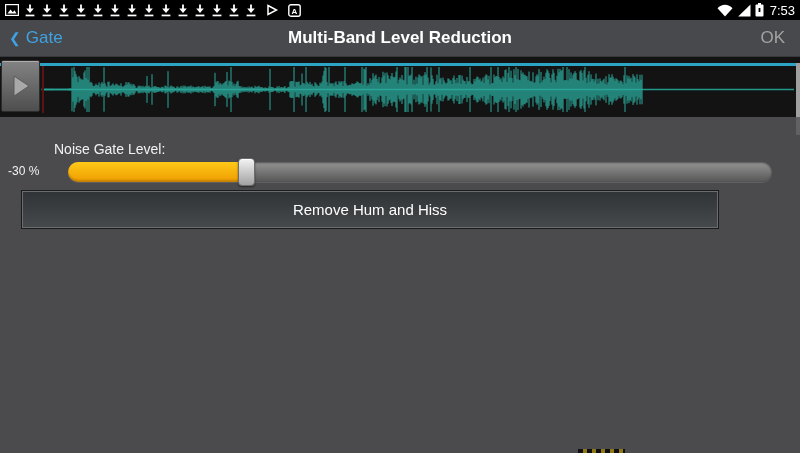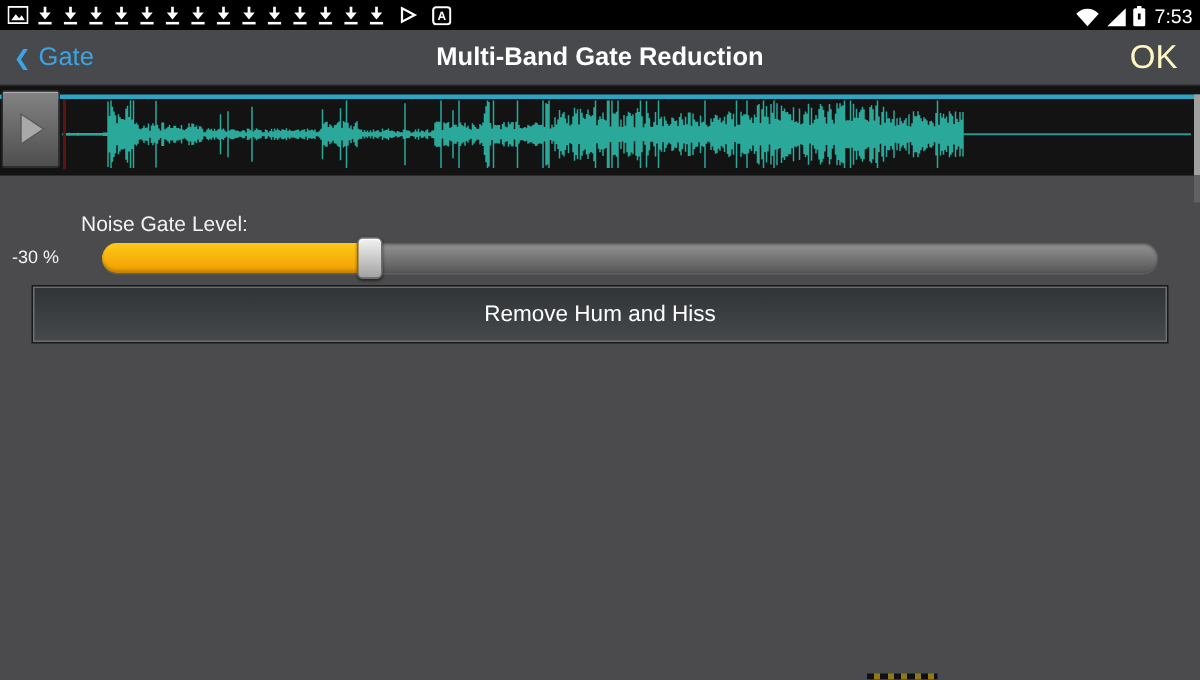--- a/index.html
+++ b/index.html
@@ -3,31 +3,31 @@
 <meta charset="utf-8">
 <style>
   * { margin:0; padding:0; box-sizing:border-box; }
   html,body { width:800px; height:453px; overflow:hidden; }
   body { background:#4b4b4d; font-family:"Liberation Sans","DejaVu Sans",sans-serif; position:relative; }
 
   
   .statusbar { position:absolute; top:0; left:0; width:800px; height:20px; background:#000;
                display:flex; align-items:center; padding:0 5px; }
   .sb-left  { display:flex; align-items:center; gap:5px; }
-  .sb-right { margin-left:auto; display:flex; align-items:flex-end; gap:4px; }
+  .sb-right { margin-left:auto; display:flex; align-items:center; gap:4px; }
   .sbi { display:block; }
   .sb-time { color:#fff; font-size:13px; padding-left:2px; }
 
   
   .header { position:absolute; top:20px; left:0; width:800px; height:37px; background:#47494c;
             border-bottom:1px solid #37393b; display:flex; align-items:center; }
   .back { color:#3fa2e2; font-size:17px; margin-left:9px; display:flex; align-items:center; gap:5px; cursor:pointer; }
   .back .chev { font-size:14px; font-weight:bold; }
   .title { position:absolute; left:0; right:0; text-align:center; color:#fff; font-size:17px; font-weight:bold; pointer-events:none; }
-  .ok { margin-left:auto; margin-right:15px; color:#fef9c3; font-size:22px; cursor:pointer; }
+  .ok { margin-left:auto; margin-right:15px; color:#a3a3a3; font-size:17px; cursor:pointer; }
 
   
   .wavestrip { position:absolute; top:57px; left:0; width:800px; height:60px; background:#131313; }
   .topline { position:absolute; top:6px; left:0; width:800px; height:3px; background:#2ea4c4; }
   #wave { position:absolute; top:9px; left:0; }
   .playhead { position:absolute; top:9px; left:42px; width:2px; height:47px; background:#5c1313; }
   .play-btn { position:absolute; top:3px; left:1px; width:39px; height:52px;
               background:linear-gradient(#838383,#4e4e4e); border:1px solid #2c2c2c; border-radius:2px;
               box-shadow:inset 0 1px 0 rgba(255,255,255,.35); display:flex; align-items:center; justify-content:center; cursor:pointer; }
   .right-strip  { position:absolute; top:6px; right:0; width:4px; height:54px; background:#a0a0a0; }
@@ -36,21 +36,21 @@
   
   .ng-label { position:absolute; top:141px; left:10px; color:#f2f2f2; font-size:14px;margin-left:44px; }
   .ng-value { position:absolute; top:164px; left:8px;  color:#f2f2f2; font-size:12px; }
   .slider { position:absolute; top:162px; left:68px; width:704px; height:20px; border-radius:10px;
             background:linear-gradient(#959595,#565656); box-shadow:inset 0 1px 2px rgba(0,0,0,.45), 0 1px 0 rgba(255,255,255,.12); cursor:pointer; }
   .fill { position:absolute; top:0; left:0; height:20px; border-radius:10px 0 0 10px;
           background:linear-gradient(#ffc918,#ef9c00); box-shadow:inset 0 -2px 2px rgba(0,0,0,.18); }
   .thumb { position:absolute; top:-4px; width:17px; height:28px; border-radius:4px;
            background:linear-gradient(#f3f3f3,#a2a2a2); border:1px solid #6d6d6d;
            box-shadow:inset 0 1px 0 #fff, 0 1px 2px rgba(0,0,0,.5); cursor:grab; }
-  .big-btn { position:absolute; top:191px; left:22px; width:756px; height:37px;
+  .big-btn { position:absolute; top:191px; left:22px; width:696px; height:37px;
              background:linear-gradient(#313437,#46494c); border:1px solid #6b6e71; outline:1px solid #1a1b1d;
              color:#fff; font-size:15px; font-family:inherit; cursor:pointer; }
   .artifact { position:absolute; top:449px; left:578px; width:47px; height:4px;
               background:repeating-linear-gradient(90deg,#101014 0 5px,#8f7914 5px 9px); }
 </style>
 </head>
 <body>
 
 <div class="statusbar">
   <div class="sb-left">
@@ -165,21 +165,21 @@
     </svg>
     <span class="sb-time">7:53</span>
   </div>
 </div>
 
 <div class="header">
   <div class="back">
     <span class="chev">❮</span>
     <span>Gate</span>
   </div>
-  <div class="title">Multi-Band Gate Reduction</div>
+  <div class="title">Multi-Band Level Reduction</div>
   <div class="ok">OK</div>
 </div>
 
 <div class="wavestrip">
   <div class="topline"></div>
   <svg id="wave" width="800" height="47" viewBox="0 0 800 47">
       <line x1="42" y1="23.5" x2="794" y2="23.5" stroke="#23998c" stroke-width="1.4"></line>
       <path d="M42 22.7V24.3M43 22.5V24.5M44 22.7V24.3M45 22.7V24.3M46 22.5V24.5M47 22.7V24.3M48 22.6V24.4M49 22.7V24.3M50 22.6V24.4M51 22.7V24.3M52 22.5V24.5M53 22.7V24.3M54 22.7V24.3M55 22.7V24.3M56 22.7V24.3M57 22.7V24.3M58 22.7V24.3M59 22.7V24.3M60 22.7V24.3M61 22.7V24.3M62 22.7V24.3M63 22.7V24.3M64 22.6V24.4M65 22.7V24.3M66 22.7V24.3M67 22.7V24.3M68 22.6V24.4M69 22.4V24.6M70 22.4V24.6M71 22.4V24.6M72 1.7V45.3M73 11.3V35.7M74 1.0V46.0M75 5.2V41.8M76 8.3V38.7M77 10.8V36.2M78 16.1V30.9M79 10.2V36.8M80 12.0V35.0M81 13.3V33.7M82 13.4V33.6M83 13.8V33.2M84 6.5V40.5M85 4.5V42.5M86 12.0V35.0M87 1.0V46.0M88 13.6V33.4M89 1.0V46.0M90 16.6V30.4M91 15.8V31.2M92 17.2V29.8M93 19.9V27.1M94 20.2V26.8M95 19.3V27.7M96 17.7V29.3M97 19.3V27.7M98 19.0V28.0M99 16.4V30.6M100 21.1V25.9M101 17.6V29.4M102 16.1V30.9M103 17.8V29.2M104 1.3V45.7M105 17.2V29.8M106 19.6V27.4M107 21.0V26.0M108 15.7V31.3M109 15.7V31.3M110 20.2V26.8M111 19.5V27.5M112 18.7V28.3M113 17.4V29.6M114 19.3V27.7M115 19.3V27.7M116 17.8V29.2M117 17.9V29.1M118 19.3V27.7M119 19.4V27.6M120 19.9V27.1M121 17.3V29.7M122 20.4V26.6M123 20.9V26.1M124 20.0V27.0M125 19.0V28.0M126 16.1V30.9M127 18.7V28.3M128 16.4V30.6M129 16.5V30.5M130 18.7V28.3M131 17.7V29.3M132 20.0V27.0M133 18.1V28.9M134 18.4V28.6M135 19.9V27.1M136 22.1V24.9M137 21.8V25.2M138 20.4V26.6M139 19.5V27.5M140 20.5V26.5M141 19.9V27.1M142 21.3V25.7M143 19.8V27.2M144 21.3V25.7M145 20.5V26.5M146 19.9V27.1M147 10.1V36.9M148 20.4V26.6M149 19.6V27.4M150 21.0V26.0M151 21.9V25.1M152 8.2V38.8M153 21.0V26.0M154 20.3V26.7M155 20.1V26.9M156 20.4V26.6M157 21.0V26.0M158 21.0V26.0M159 21.3V25.7M160 21.9V25.1M161 21.5V25.5M162 20.7V26.3M163 21.0V26.0M164 22.3V24.7M165 19.6V27.4M166 19.8V27.2M167 20.9V26.1M168 5.2V41.8M169 21.6V25.4M170 20.7V26.3M171 19.5V27.5M172 20.4V26.6M173 20.7V26.3M174 20.8V26.2M175 22.1V24.9M176 22.1V24.9M177 20.4V26.6M178 20.7V26.3M179 22.2V24.8M180 21.3V25.7M181 19.9V27.1M182 21.7V25.3M183 19.6V27.4M184 20.8V26.2M185 19.6V27.4M186 20.7V26.3M187 21.4V25.6M188 20.2V26.8M189 20.3V26.7M190 20.7V26.3M191 19.5V27.5M192 21.4V25.6M193 20.4V26.6M194 21.2V25.8M195 21.4V25.6M196 21.1V25.9M197 20.8V26.2M198 20.5V26.5M199 20.3V26.7M200 21.5V25.5M201 20.9V26.1M202 20.5V26.5M203 20.2V26.8M204 21.8V25.2M205 19.7V27.3M206 20.9V26.1M207 20.9V26.1M208 20.4V26.6M209 21.0V26.0M210 20.3V26.7M211 22.2V24.8M212 22.0V25.0M213 21.2V25.8M214 19.9V27.1M215 6.8V40.2M216 16.4V30.6M217 15.4V31.6M218 15.1V31.9M219 18.6V28.4M220 16.8V30.2M221 17.8V29.2M222 19.2V27.8M223 17.5V29.5M224 17.1V29.9M225 15.9V31.1M226 15.0V32.0M227 6.1V40.9M228 19.3V27.7M229 14.6V32.4M230 15.5V31.5M231 1.0V46.0M232 15.8V31.2M233 19.5V27.5M234 17.6V29.4M235 20.3V26.7M236 18.1V28.9M237 15.8V31.2M238 14.8V32.2M239 19.9V27.1M240 20.5V26.5M241 20.3V26.7M242 22.0V25.0M243 20.7V26.3M244 21.8V25.2M245 21.0V26.0M246 22.2V24.8M247 20.8V26.2M248 22.2V24.8M249 20.4V26.6M250 21.7V25.3M251 21.1V25.9M252 20.6V26.4M253 21.8V25.2M254 22.1V24.9M255 19.7V27.3M256 21.1V25.9M257 20.7V26.3M258 20.5V26.5M259 19.7V27.3M260 21.4V25.6M261 21.0V26.0M262 21.2V25.8M263 21.7V25.3M264 22.3V24.7M265 21.4V25.6M266 21.7V25.3M267 22.2V24.8M268 22.2V24.8M269 20.3V26.7M270 2.8V44.2M271 20.9V26.1M272 21.0V26.0M273 21.1V25.9M274 22.3V24.7M275 22.3V24.7M276 21.9V25.1M277 20.4V26.6M278 21.6V25.4M279 19.9V27.1M280 22.2V24.8M281 21.0V26.0M282 21.1V25.9M283 22.0V25.0M284 20.8V26.2M285 20.1V26.9M286 22.3V24.7M287 22.2V24.8M288 21.0V26.0M289 20.9V26.1M290 15.8V31.2M291 15.0V32.0M292 15.1V31.9M293 15.2V31.8M294 1.0V46.0M295 20.7V26.3M296 15.7V31.3M297 16.3V30.7M298 15.9V31.1M299 15.4V31.6M300 19.4V27.6M301 18.7V28.3M302 7.5V39.5M303 17.2V29.8M304 17.1V29.9M305 18.5V28.5M306 1.0V46.0M307 15.7V31.3M308 17.4V29.6M309 18.1V28.9M310 15.9V31.1M311 19.0V28.0M312 17.8V29.2M313 19.9V27.1M314 20.5V26.5M315 16.2V30.8M316 17.4V29.6M317 18.6V28.4M318 19.9V27.1M319 19.9V27.1M320 16.7V30.3M321 17.7V29.3M322 15.6V31.4M323 9.6V37.4M324 4.9V42.1M325 1.0V46.0M326 2.0V45.0M327 16.0V31.0M328 19.7V27.3M329 1.0V46.0M330 17.4V29.6M331 17.5V29.5M332 17.4V29.6M333 17.4V29.6M334 20.1V26.9M335 16.6V30.4M336 15.4V31.6M337 18.4V28.6M338 18.9V28.1M339 15.1V31.9M340 16.8V30.2M341 15.5V31.5M342 15.4V31.6M343 20.0V27.0M344 15.1V31.9M345 1.0V46.0M346 17.3V29.7M347 19.4V27.6M348 19.6V27.4M349 19.1V27.9M350 18.6V28.4M351 19.2V27.8M352 17.2V29.8M353 17.9V29.1M354 18.3V28.7M355 17.5V29.5M356 17.0V30.0M357 15.6V31.4M358 15.8V31.2M359 17.2V29.8M360 17.4V29.6M361 17.2V29.8M362 1.0V46.0M363 18.6V28.4M364 2.7V44.3M365 3.4V43.6M366 1.0V46.0M367 19.6V27.4M368 17.2V29.8M369 18.8V28.2M370 12.2V34.8M371 17.0V30.0M372 13.7V33.3M373 7.3V39.7M374 12.2V34.8M375 9.8V37.2M376 8.6V38.4M377 13.0V34.0M378 16.1V30.9M379 10.9V36.1M380 17.7V29.3M381 16.9V30.1M382 11.5V35.5M383 5.8V41.2M384 9.6V37.4M385 6.8V40.2M386 17.0V30.0M387 6.5V40.5M388 9.2V37.8M389 12.5V34.5M390 13.4V33.6M391 10.0V37.0M392 7.0V40.0M393 10.7V36.3M394 11.6V35.4M395 10.9V36.1M396 5.5V41.5M397 1.0V46.0M398 17.5V29.5M399 13.8V33.2M400 11.5V35.5M401 13.3V33.7M402 9.0V38.0M403 13.7V33.3M404 14.4V32.6M405 1.0V46.0M406 1.0V46.0M407 18.4V28.6M408 1.0V46.0M409 9.5V37.5M410 9.9V37.1M411 8.5V38.5M412 1.0V46.0M413 18.3V28.7M414 13.7V33.3M415 18.7V28.3M416 10.7V36.3M417 17.6V29.4M418 11.5V35.5M419 8.5V38.5M420 9.4V37.6M421 11.3V35.7M422 10.1V36.9M423 18.9V28.1M424 9.2V37.8M425 6.2V40.8M426 8.7V38.3M427 1.0V46.0M428 11.5V35.5M429 18.8V28.2M430 16.5V30.5M431 1.4V45.6M432 9.3V37.7M433 12.9V34.1M434 18.5V28.5M435 18.5V28.5M436 15.3V31.7M437 8.7V38.3M438 17.3V29.7M439 1.0V46.0M440 13.1V33.9M441 11.9V35.1M442 18.2V28.8M443 11.6V35.4M444 14.4V32.6M445 16.5V30.5M446 17.8V29.2M447 16.8V30.2M448 12.4V34.6M449 12.9V34.1M450 14.6V32.4M451 14.3V32.7M452 18.0V29.0M453 12.0V35.0M454 9.5V37.5M455 13.7V33.3M456 17.3V29.7M457 11.9V35.1M458 16.8V30.2M459 9.0V38.0M460 9.0V38.0M461 17.9V29.1M462 9.6V37.4M463 13.6V33.4M464 15.2V31.8M465 15.1V31.9M466 18.2V28.8M467 11.0V36.0M468 15.7V31.3M469 15.0V32.0M470 1.0V46.0M471 17.2V29.8M472 18.5V28.5M473 18.0V29.0M474 13.0V34.0M475 15.3V31.7M476 12.6V34.4M477 10.5V36.5M478 11.0V36.0M479 13.8V33.2M480 12.5V34.5M481 15.7V31.3M482 14.5V32.5M483 11.6V35.4M484 16.9V30.1M485 10.4V36.6M486 8.3V38.7M487 9.2V37.8M488 13.5V33.5M489 9.8V37.2M490 18.3V28.7M491 1.0V46.0M492 17.1V29.9M493 17.1V29.9M494 8.5V38.5M495 11.2V35.8M496 10.2V36.8M497 10.1V36.9M498 1.0V46.0M499 10.9V36.1M500 13.7V33.3M501 12.3V34.7M502 16.0V31.0M503 10.4V36.6M504 12.2V34.8M505 4.1V42.9M506 3.4V43.6M507 16.0V31.0M508 6.9V40.1M509 1.0V46.0M510 11.6V35.4M511 4.7V42.3M512 12.0V35.0M513 16.6V30.4M514 3.3V43.7M515 9.1V37.9M516 1.0V46.0M517 13.1V33.9M518 2.9V44.1M519 13.7V33.3M520 14.3V32.7M521 4.3V42.7M522 8.0V39.0M523 6.4V40.6M524 8.9V38.1M525 8.7V38.3M526 10.2V36.8M527 10.2V36.8M528 14.1V32.9M529 5.5V41.5M530 15.3V31.7M531 14.8V32.2M532 15.8V31.2M533 6.3V40.7M534 16.9V30.1M535 16.3V30.7M536 10.4V36.6M537 8.3V38.7M538 9.7V37.3M539 3.1V43.9M540 17.3V29.7M541 5.9V41.1M542 16.1V30.9M543 13.9V33.1M544 10.6V36.4M545 13.1V33.9M546 6.7V40.3M547 3.3V43.7M548 4.9V42.1M549 7.1V39.9M550 12.0V35.0M551 16.4V30.6M552 8.3V38.7M553 3.3V43.7M554 6.8V40.2M555 13.8V33.2M556 16.3V30.7M557 9.8V37.2M558 2.8V44.2M559 6.4V40.6M560 2.9V44.1M561 4.8V42.2M562 4.2V42.8M563 1.0V46.0M564 14.4V32.6M565 14.2V32.8M566 14.1V32.9M567 1.0V46.0M568 14.5V32.5M569 3.2V43.8M570 12.5V34.5M571 6.5V40.5M572 12.5V34.5M573 8.9V38.1M574 7.1V39.9M575 5.2V41.8M576 6.9V40.1M577 13.5V33.5M578 14.0V33.0M579 15.0V32.0M580 5.4V41.6M581 4.1V42.9M582 6.9V40.1M583 14.4V32.6M584 4.4V42.6M585 1.0V46.0M586 11.7V35.3M587 17.2V29.8M588 8.7V38.3M589 5.2V41.8M590 15.9V31.1M591 8.4V38.6M592 13.0V34.0M593 12.9V34.1M594 15.7V31.3M595 13.3V33.7M596 7.6V39.4M597 17.9V29.1M598 12.8V34.2M599 17.3V29.7M600 12.4V34.6M601 14.9V32.1M602 16.2V30.8M603 14.1V32.9M604 12.7V34.3M605 17.8V29.2M606 10.2V36.8M607 18.4V28.6M608 16.1V30.9M609 8.2V38.8M610 11.5V35.5M611 11.5V35.5M612 8.2V38.8M613 10.7V36.3M614 12.8V34.2M615 14.8V32.2M616 12.2V34.8M617 13.1V33.9M618 14.4V32.6M619 17.1V29.9M620 14.8V32.2M621 14.5V32.5M622 15.9V31.1M623 18.1V28.9M624 9.3V37.7M625 1.0V46.0M626 17.2V29.8M627 9.3V37.7M628 12.3V34.7M629 9.9V37.1M630 13.0V34.0M631 11.6V35.4M632 15.9V31.1M633 8.1V38.9M634 9.9V37.1M635 11.4V35.6M636 16.6V30.4M637 8.3V38.7M638 13.2V33.8M639 15.4V31.6M640 8.7V38.3M641 13.9V33.1M642 8.7V38.3" stroke="#2aa99b" stroke-width="1" fill="none"></path>
     </svg>
   <div class="playhead"></div>

